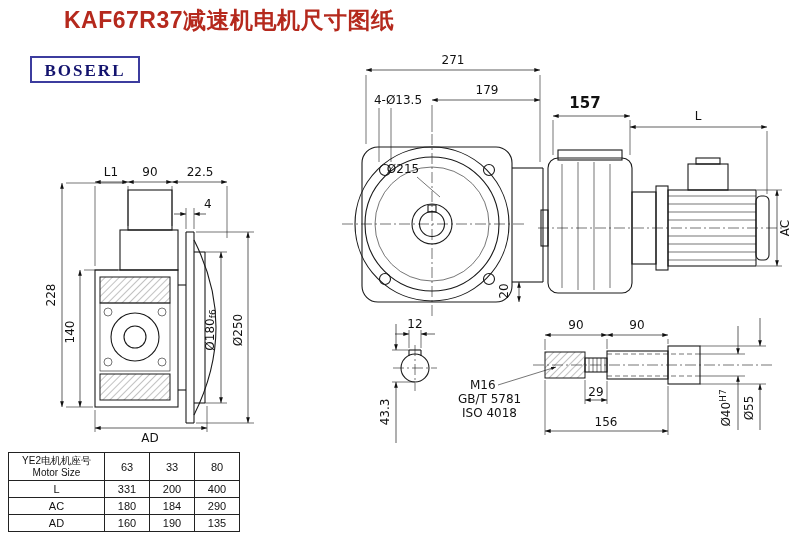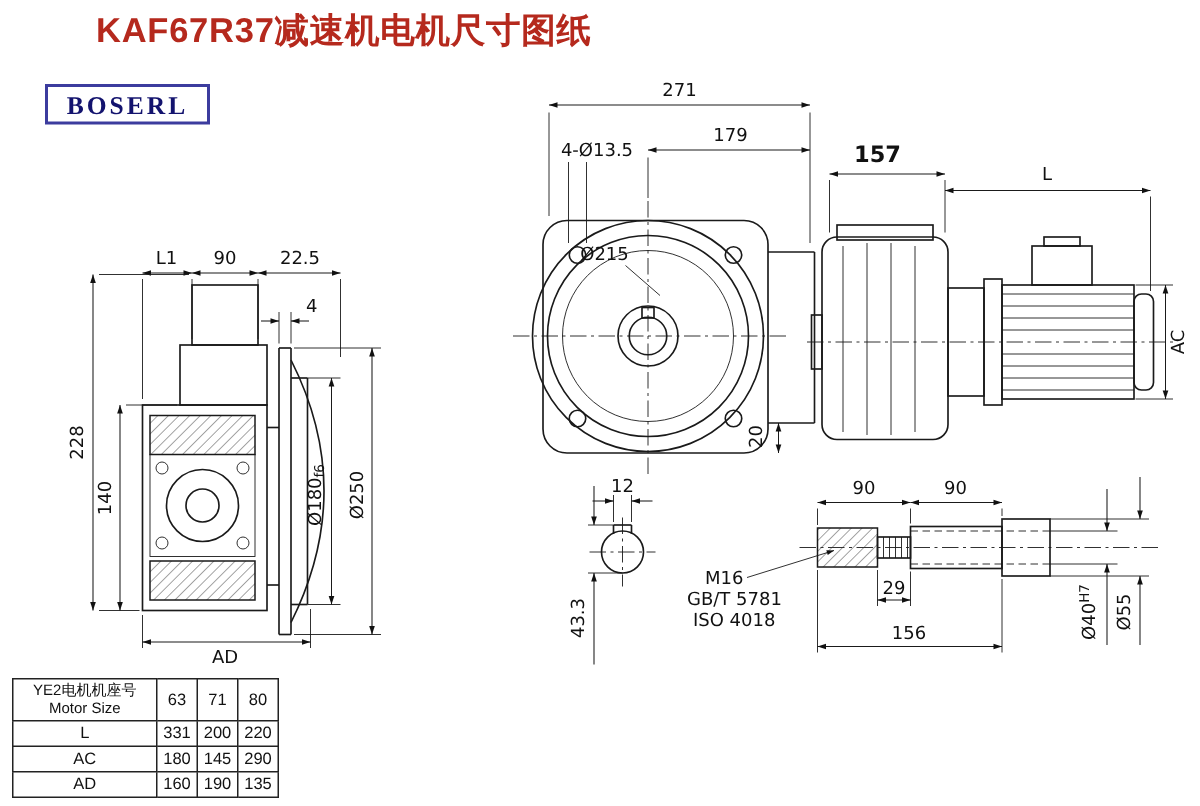--- a/index.html
+++ b/index.html
@@ -14,21 +14,21 @@
   .thin { fill:none; stroke:#1a1a1a; stroke-width:0.6; }
   .dim  { fill:none; stroke:#1a1a1a; stroke-width:0.7; }
   .cl   { fill:none; stroke:#1a1a1a; stroke-width:0.6; stroke-dasharray:11 3 2 3; }
   .dash { stroke-dasharray:5 3; }
   .hatchfill { fill:url(#hatch); stroke:#1a1a1a; stroke-width:1; }
   text.d { font-family:"DejaVu Sans",sans-serif; font-size:12px; fill:#111; }
   text.big { font-size:15px; font-weight:bold; }
   table.spec { position:absolute; left:8px; top:452px; border-collapse:collapse; text-align:center; font-size:11px; color:#111; background:#fff; }
   table.spec th, table.spec td { border:1px solid #222; font-weight:normal; padding:1px 2px; }
   table.spec th.c1 { width:96px; font-size:10px; line-height:1.15; }
-  table.spec th, table.spec td { width:27px; height:17px; }
+  table.spec th, table.spec td { width:45px; height:17px; }
   table.spec tr.hdr th { height:28px; }
 </style>
 </head>
 <body>
 
 <div class="title">KAF67R37减速机电机尺寸图纸</div>
 
 <div class="logo-box">
   <span class="logo-text">BOSERL</span>
 </div>
@@ -270,33 +270,33 @@
 </svg>
 
 <table class="spec">
   <tbody>
     <tr class="hdr">
       <th class="c1">
         <div>YE2电机机座号</div>
         <div>Motor Size</div>
       </th>
       <th>63</th>
-      <th>71</th>
+      <th>33</th>
       <th>80</th>
     </tr>
     <tr>
       <td>L</td>
       <td>331</td>
       <td>200</td>
-      <td>220</td>
+      <td>400</td>
     </tr>
     <tr>
       <td>AC</td>
       <td>180</td>
-      <td>145</td>
+      <td>184</td>
       <td>290</td>
     </tr>
     <tr>
       <td>AD</td>
       <td>160</td>
       <td>190</td>
       <td>135</td>
     </tr>
   </tbody>
 </table>

